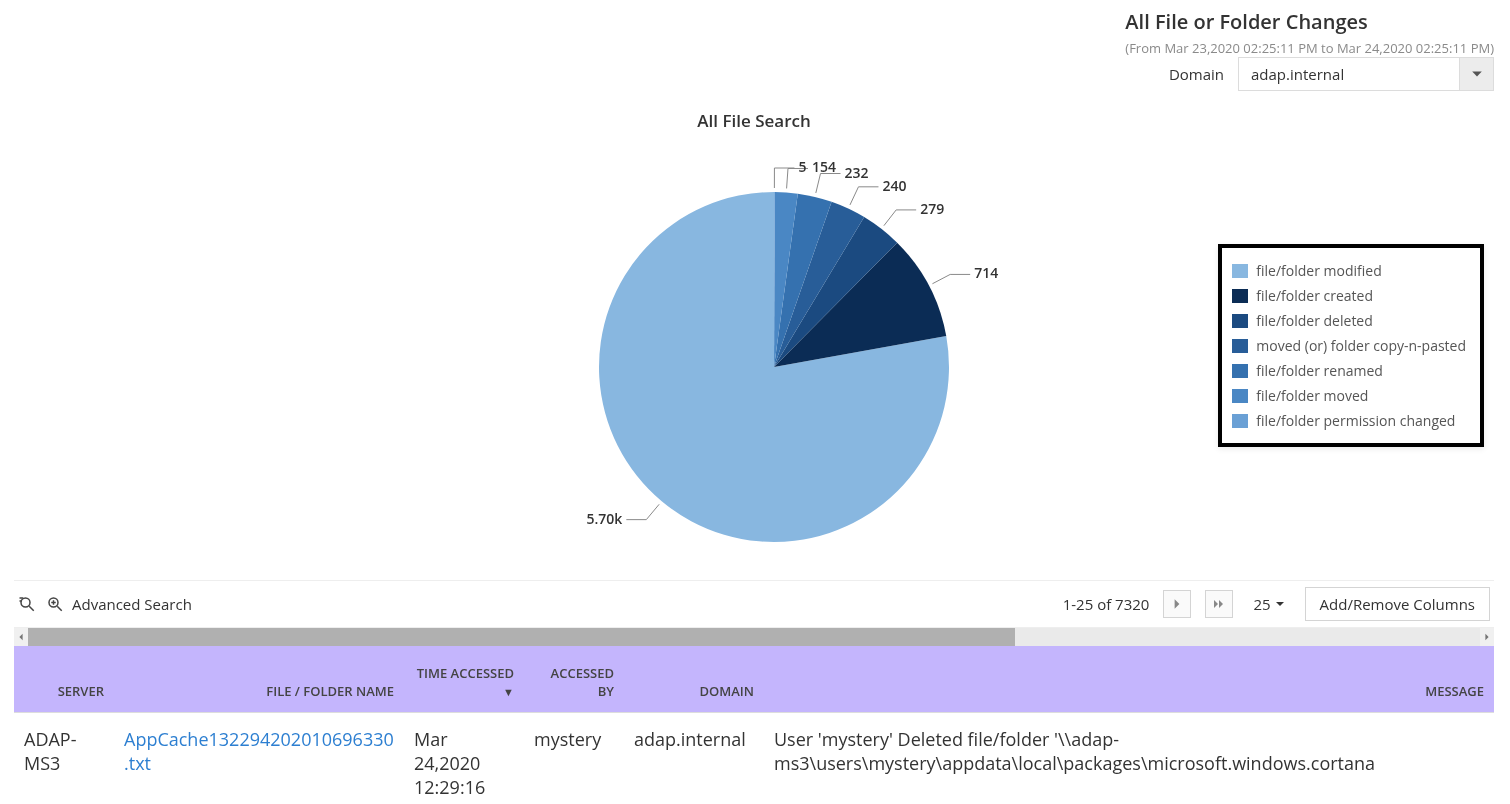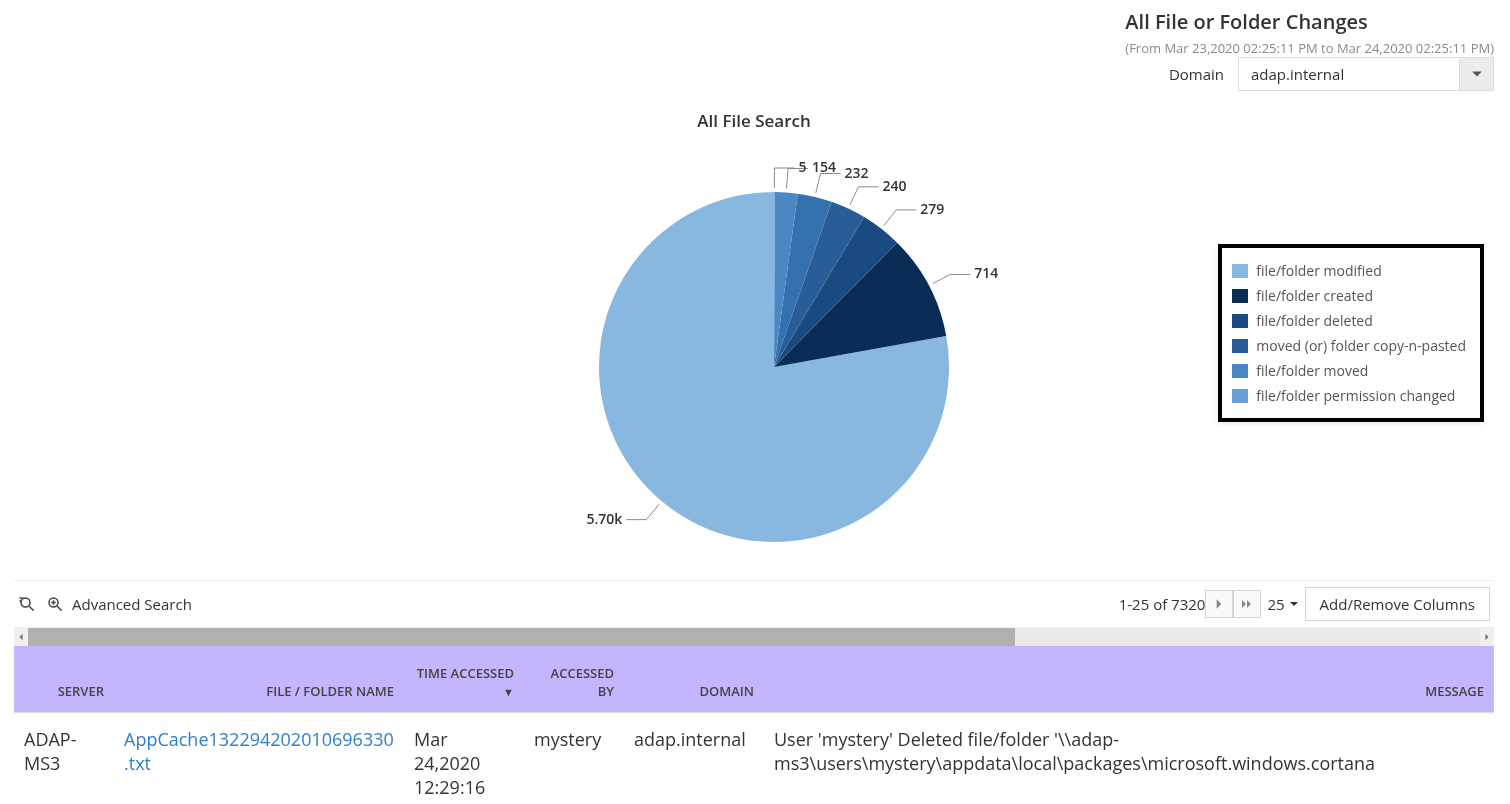--- a/index.html
+++ b/index.html
@@ -65,21 +65,21 @@
 
   .toolbar {
     display:flex; align-items:center; justify-content:space-between;
     margin-top: 18px; padding: 6px 4px 6px 2px;
     border:1px solid #eee; border-left:none; border-right:none;
   }
   .tb-left { display:flex; align-items:center; gap:6px; }
   .tb-icon { width:22px; height:22px; display:flex; align-items:center; justify-content:center; color:#444; }
   .tb-icon svg { width:18px; height:18px; fill:#444; }
   .adv-search { font-size:15px; color:#333; }
-  .tb-right { display:flex; align-items:center; gap:0; font-size:15px; color:#333; }
+  .tb-right { display:flex; align-items:center; gap:14px; font-size:15px; color:#333; }
   .pager-btn {
     width:28px; height:28px; border:1px solid #d4d4d4; background:#fafafa;
     display:flex; align-items:center; justify-content:center;
   }
   .pager-btn svg{width:12px;height:12px;fill:#888;}
   .page-size { display:flex; align-items:center; gap:4px; padding:0 6px; }
   .addremove {
     border:1px solid #d4d4d4; background:#fff; padding:6px 14px; font-size:15px;
   }
 
@@ -169,20 +169,24 @@
           <span class="legend-sw" style="background: rgb(11, 44, 85);"></span>
           <span>file/folder created</span>
         </div>
         <div class="legend-row">
           <span class="legend-sw" style="background: rgb(27, 74, 128);"></span>
           <span>file/folder deleted</span>
         </div>
         <div class="legend-row">
           <span class="legend-sw" style="background: rgb(40, 93, 152);"></span>
           <span>moved (or) folder copy-n-pasted</span>
+        </div>
+        <div class="legend-row">
+          <span class="legend-sw" style="background: rgb(53, 113, 175);"></span>
+          <span>file/folder renamed</span>
         </div>
         <div class="legend-row">
           <span class="legend-sw" style="background: rgb(74, 135, 196);"></span>
           <span>file/folder moved</span>
         </div>
         <div class="legend-row">
           <span class="legend-sw" style="background: rgb(106, 160, 213);"></span>
           <span>file/folder permission changed</span>
         </div>
       </div>

